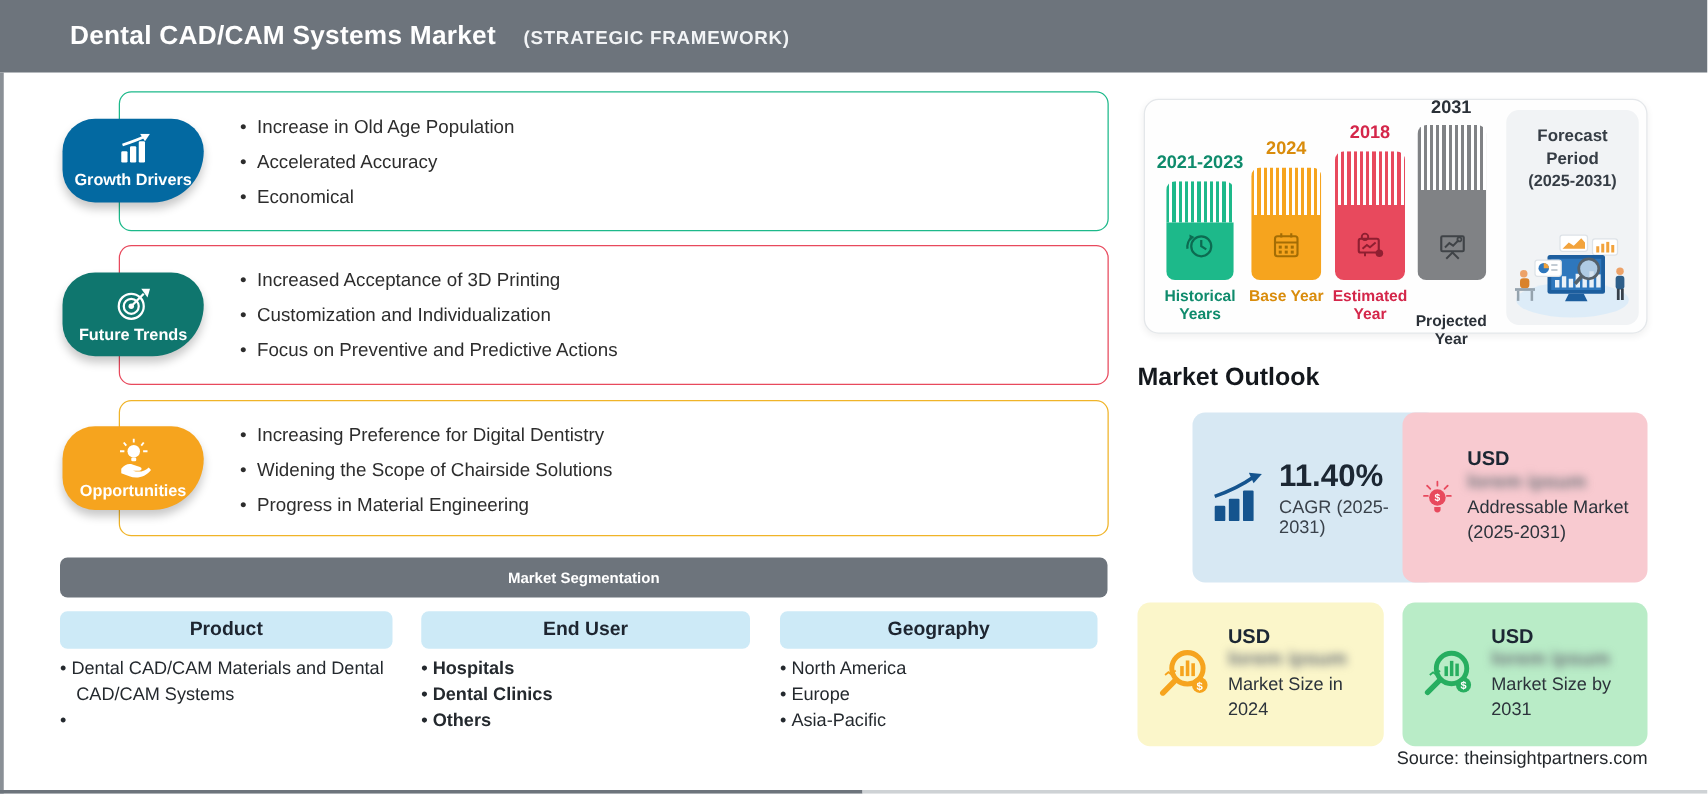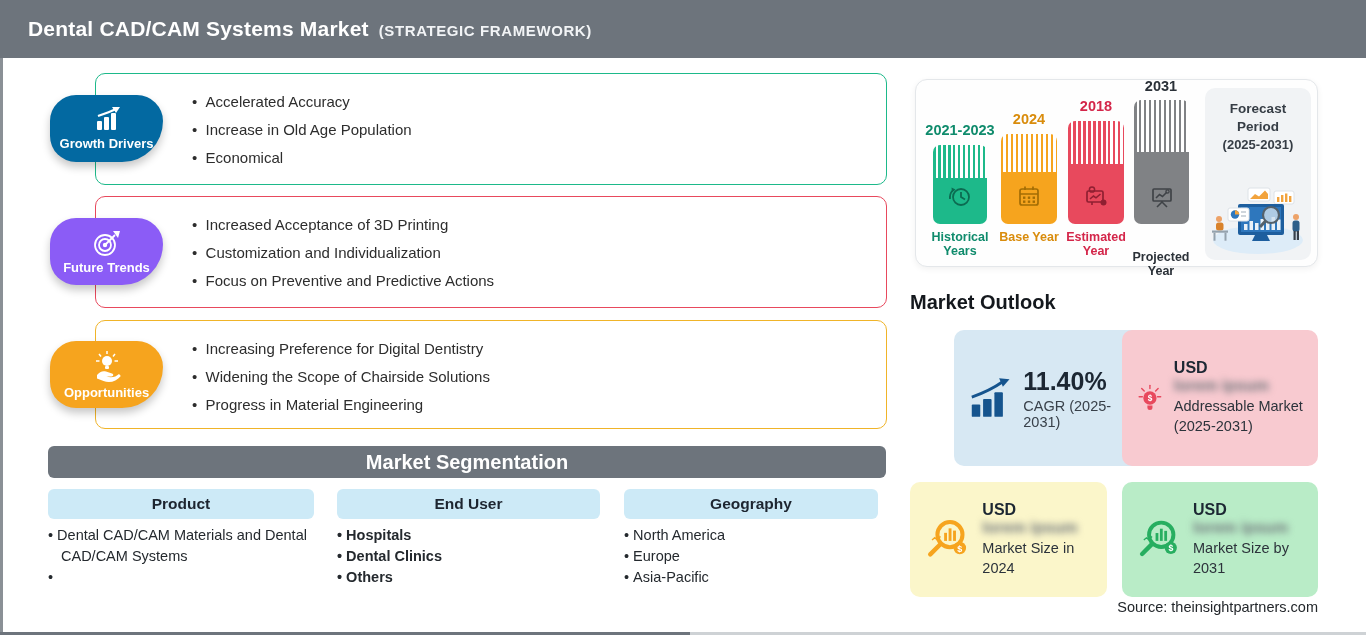--- a/index.html
+++ b/index.html
@@ -2,21 +2,21 @@
 <html><head>
 <meta charset="utf-8">
 <style>
   * { margin:0; padding:0; box-sizing:border-box; }
   html,body { width:1366px; height:635px; }
   body { font-family:"Liberation Sans", sans-serif; background:#ffffff; position:relative; overflow:hidden; }
   .page { position:absolute; inset:0; width:1366px; height:635px; background:#ffffff; }
 
   
   .header { position:absolute; top:0; left:0; width:1366px; height:58px; background:#6d747c; display:flex; align-items:center; }
-  .header-titles { display:flex; align-items:baseline; gap:10px; padding-left:28px; }
+  .header-titles { display:flex; align-items:baseline; gap:22px; padding-left:56px; }
   .h-title { color:#ffffff; font-size:21px; font-weight:700; letter-spacing:.2px; }
   .h-sub { color:#f2f4f6; font-size:15px; font-weight:600; letter-spacing:.6px; }
   .logo { position:absolute; right:28px; top:9px; width:160px; height:42px; color:#fff; }
   .logo-the { position:absolute; left:-2px; top:7px; font-size:9px; font-weight:700; transform:rotate(-90deg); letter-spacing:1px; }
   .logo-main { position:absolute; left:8px; top:2px; font-size:25px; font-weight:800; letter-spacing:1px; }
   .logo-partners { position:absolute; right:18px; top:26px; font-size:13px; font-weight:700; }
   .logo-lens { position:absolute; right:-6px; top:-3px; }
 
   
   .edge-left { position:absolute; left:0; top:58px; width:3px; height:577px; background:#8a9096; }
@@ -29,26 +29,26 @@
   .fw-box li { font-size:15px; color:#2d2d2d; line-height:28px; padding-left:14px; text-indent:-14px; }
   .fw-box li::before { content:"\2022\00a0\00a0"; color:#2d2d2d; }
   .box-1 { top:73px; height:112px; border:1.6px solid #1db98a; }
   .box-2 { top:196px; height:112px; border:1.6px solid #e8495d; }
   .box-3 { top:320px; height:109px; border:1.6px solid #f0b429; }
   .badge { position:absolute; left:50px; width:113px; height:67px; border-radius:28px 28px 44px 28px;
            display:flex; flex-direction:column; align-items:center; justify-content:center; gap:2px;
            box-shadow:0 5px 8px rgba(0,0,0,.22); z-index:3; }
   .badge-label { color:#fff; font-size:13px; font-weight:700; }
   .badge-1 { top:95px; background:#0369a1; }
-  .badge-2 { top:218px; background:#8b5cf6; }
+  .badge-2 { top:218px; background:#0f766e; }
   .badge-3 { top:341px; background:#f6a41e; }
 
   
   .seg-bar { position:absolute; left:48px; top:446px; width:838px; height:32px; background:#6d747c; border-radius:6px;
-             display:flex; align-items:center; justify-content:center; color:#fff; font-size:20px; font-weight:700; }
+             display:flex; align-items:center; justify-content:center; color:#fff; font-size:12px; font-weight:700; }
   .seg-head { position:absolute; top:489px; height:30px; background:#cdeaf7; border-radius:6px;
               display:flex; align-items:center; justify-content:center; font-size:15.5px; font-weight:700; color:#1d2530; }
   .seg-head-1 { left:48px; width:266px; }
   .seg-head-2 { left:337px; width:263px; }
   .seg-head-3 { left:624px; width:254px; }
   .seg-list { position:absolute; top:525px; list-style:none; }
   .seg-list li { font-size:14.5px; color:#24292e; line-height:21px; padding-left:13px; text-indent:-13px; }
   .seg-list li::before { content:"\2022\00a0"; }
   .seg-list-1 { left:48px; width:268px; }
   .seg-list-2 { left:337px; width:260px;font-weight:bold; }
@@ -107,22 +107,22 @@
       <span class="h-sub">(STRATEGIC FRAMEWORK)</span>
     </div>
   </div>
 
   <div class="edge-left"></div>
   <div class="strip-dark"></div>
   <div class="strip-light"></div>
 
   <div class="fw-box box-1">
     <ul>
+      <li>Increase in Old Age Population</li>
       <li>Accelerated Accuracy</li>
-      <li>Increase in Old Age Population</li>
       <li>Economical</li>
     </ul>
   </div>
   <div class="badge badge-1">
     <svg width="34" height="27" viewBox="0 0 34 27">
       <rect x="7" y="14" width="5" height="9" rx="1" fill="#fff"></rect>
       <rect x="14" y="10" width="5" height="13" rx="1" fill="#fff"></rect>
       <rect x="21" y="6" width="5" height="17" rx="1" fill="#fff"></rect>
       <path d="M8 9 C14 7 20 5 26 2" stroke="#fff" stroke-width="2.2" fill="none"></path>
       <polygon points="22,0 30,0 26,6" fill="#fff"></polygon>

